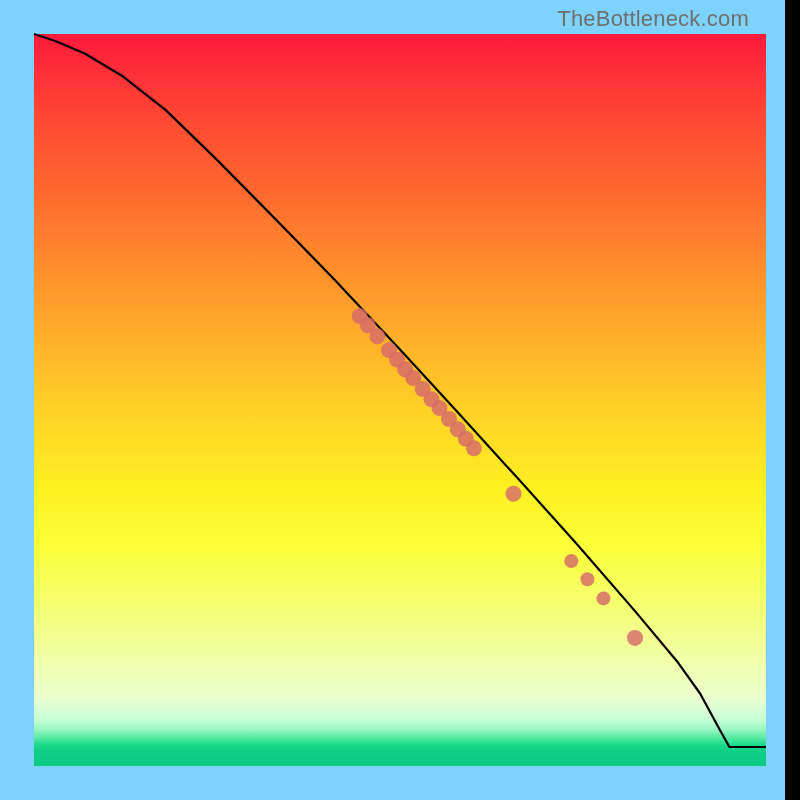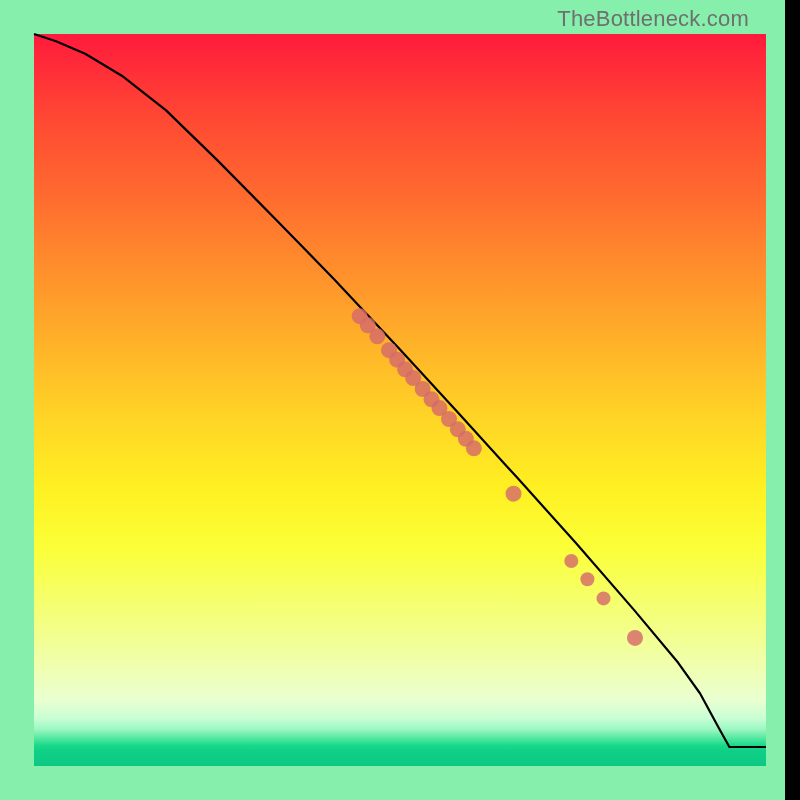--- a/index.html
+++ b/index.html
@@ -8,21 +8,21 @@
     width: 800px;
     height: 800px;
     background: #000;
     overflow: hidden;
     font-family: Arial, Helvetica, sans-serif;
   }
   .stage {
     position: relative;
     width: 785px;
     height: 800px;
-    background: #86efac;
+    background: #7dd3fc;
   }
   .plot-bg {
     position: absolute;
     left: 34px;
     top: 34px;
     width: 732px;
     height: 732px;
     background: linear-gradient(to bottom,
       #ff1a3c 0%,
       #ff4a33 12%,

